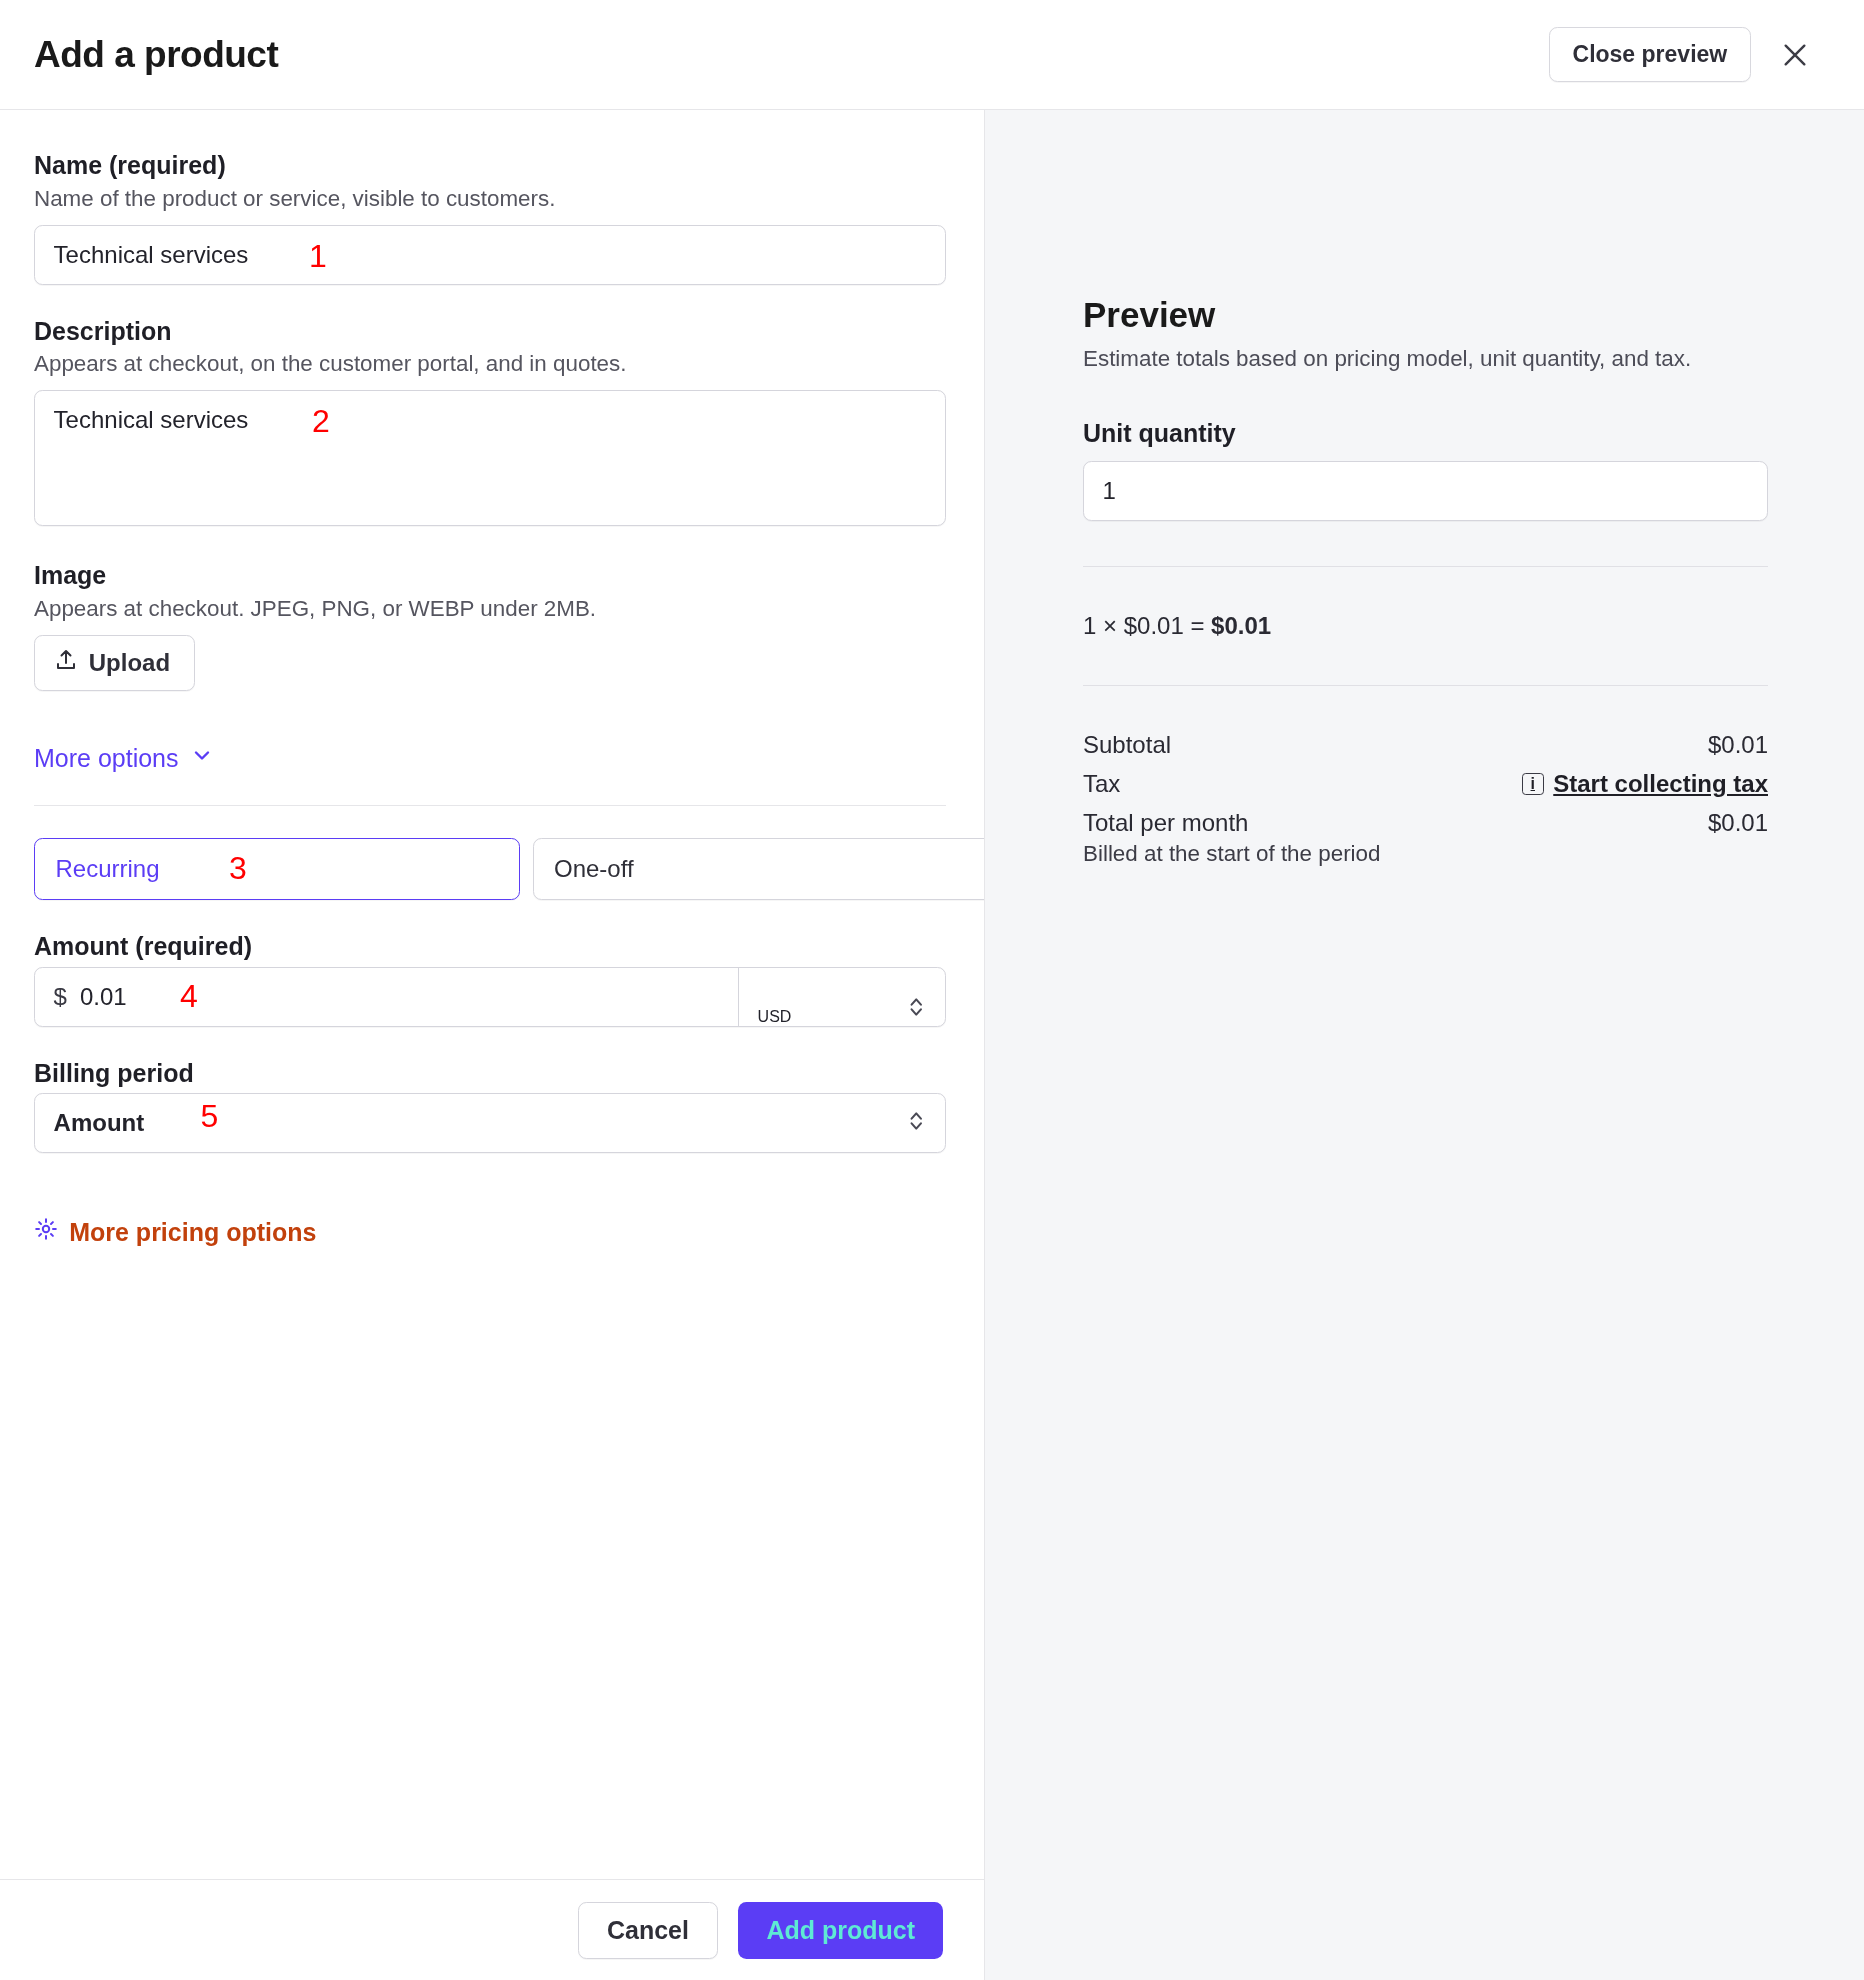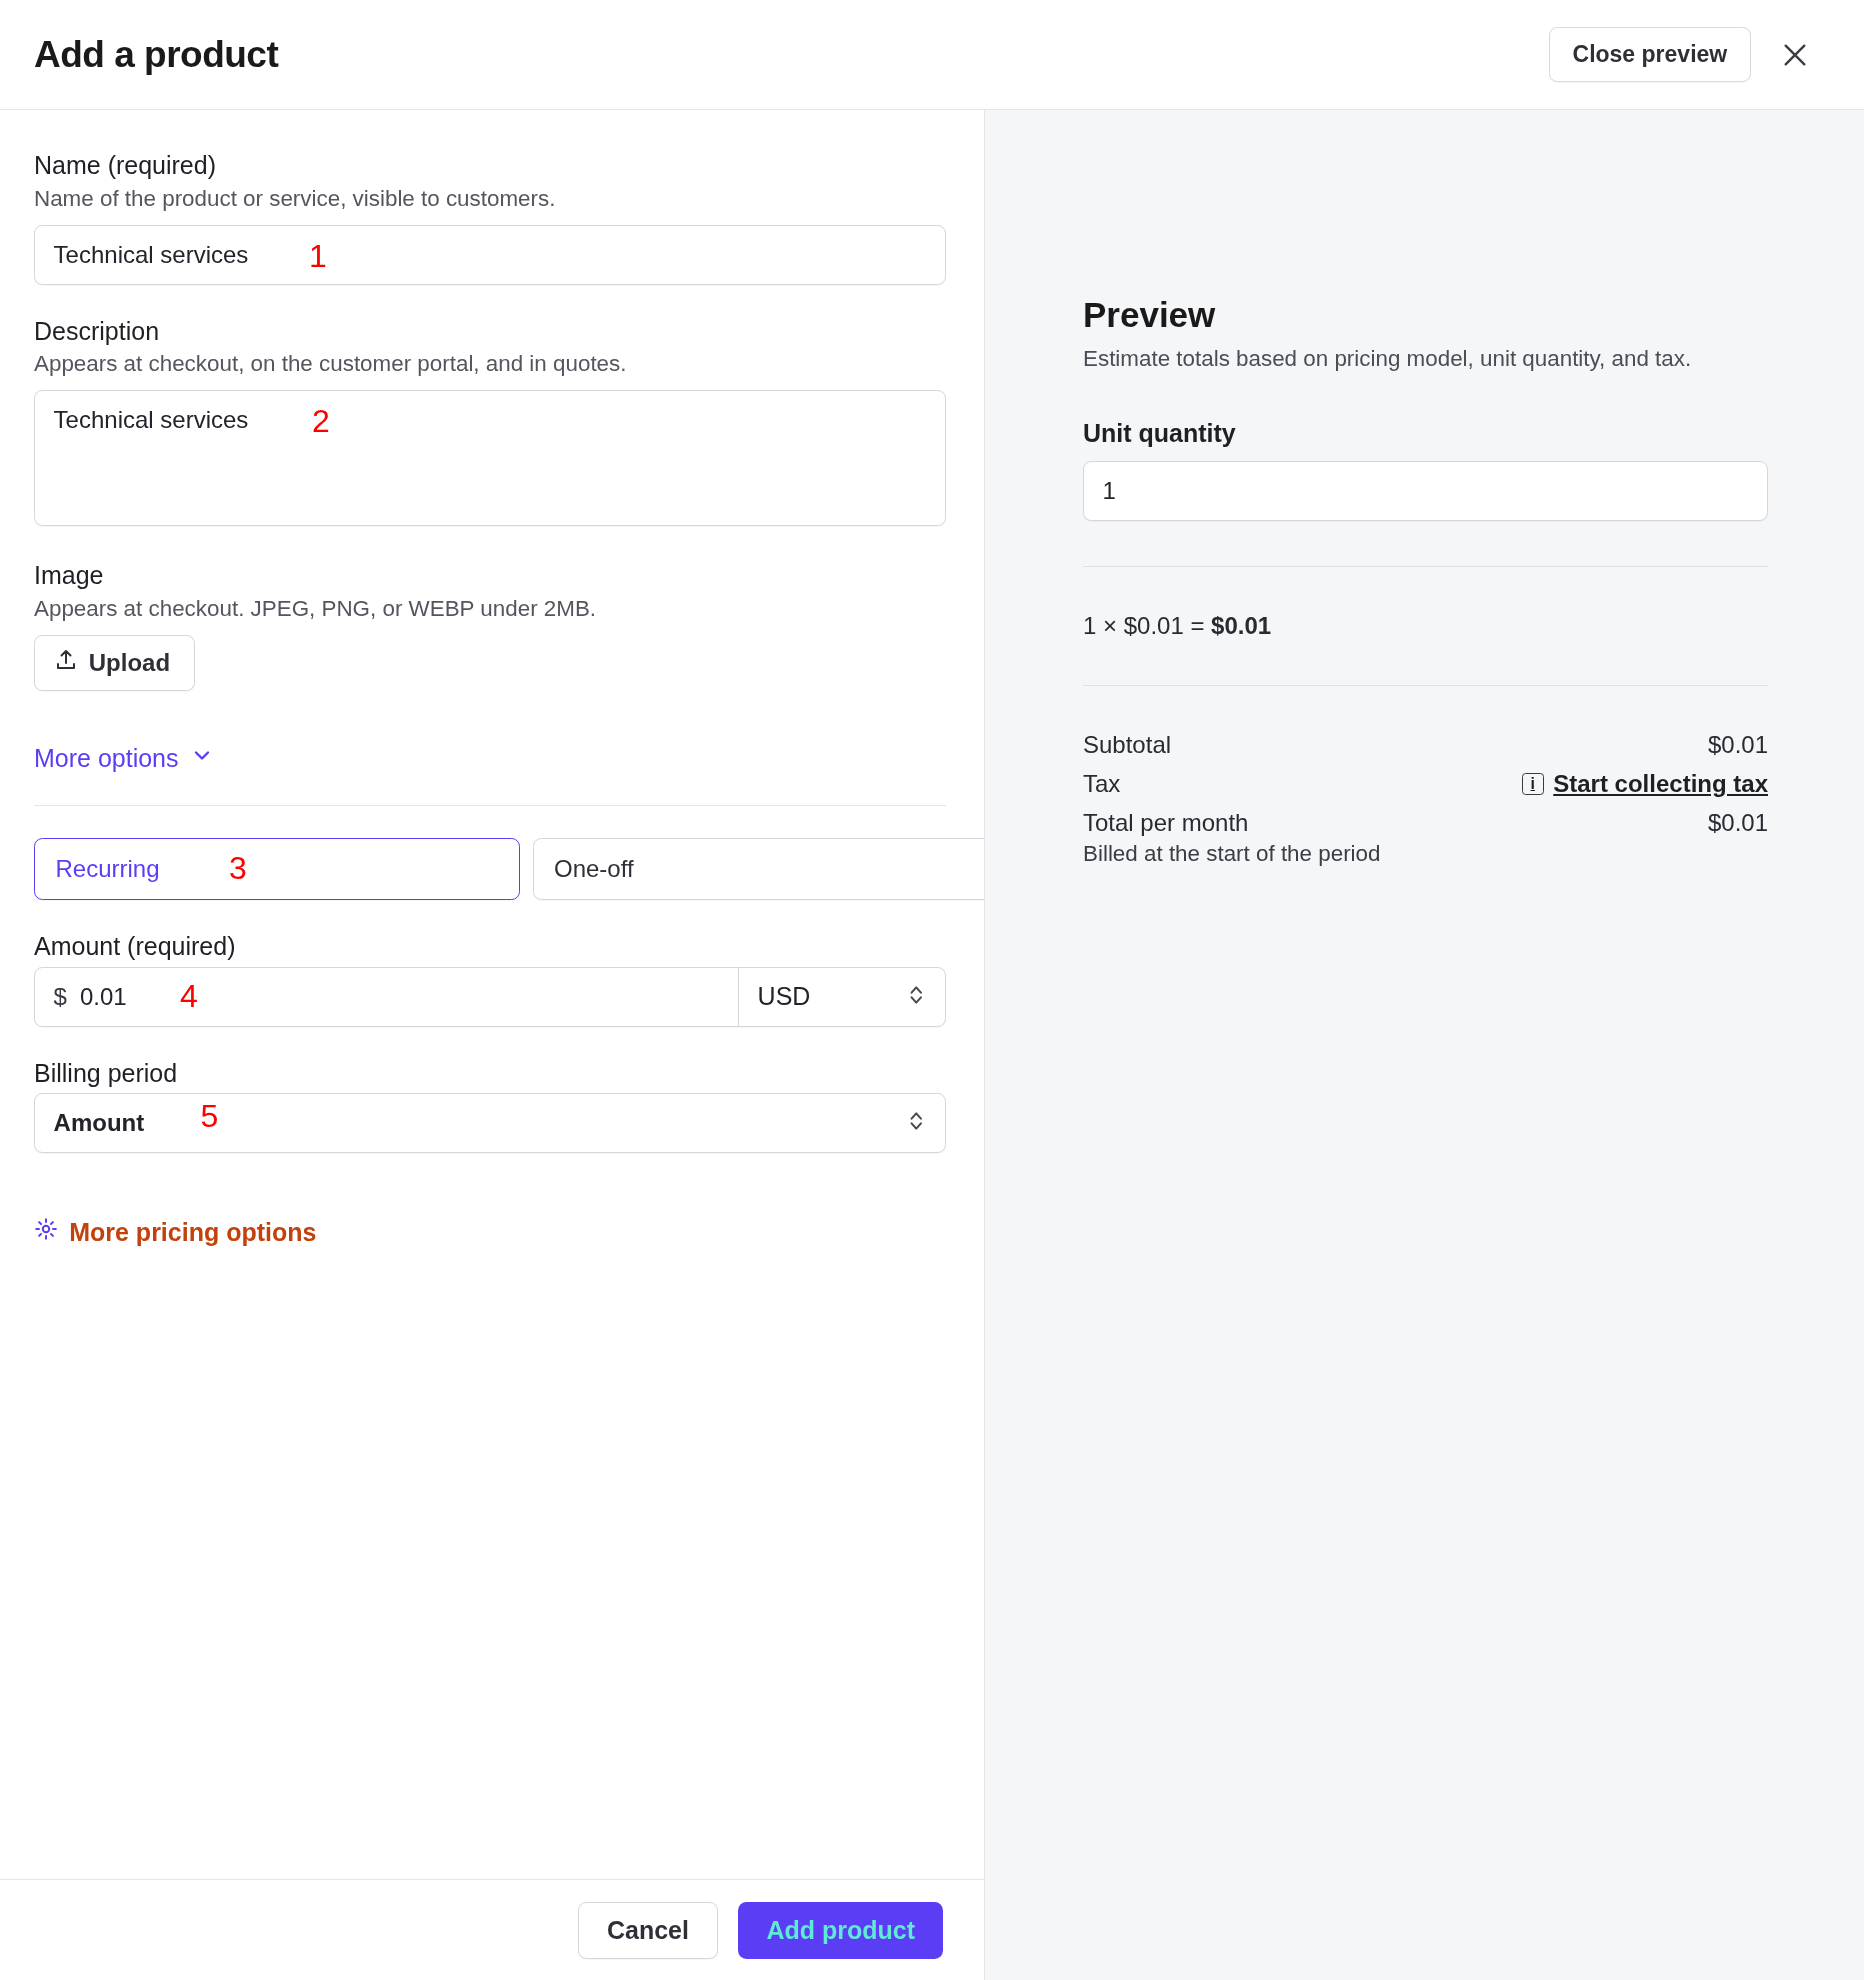--- a/index.html
+++ b/index.html
@@ -81,21 +81,21 @@
   }
   .right {
     flex: 1 1 auto;
     background: #f5f6f8;
     padding: 185px 0 0 0;
   }
 
   
   .field-label {
     font-size: 25px;
-    font-weight: normal;
+    font-weight: bold;
     color: #1f1f26;
     margin: 0 0 5.6px 0;
   }
   .field-help {
     font-size: 22.4px;
     color: #55555f;
     margin: 0 0 13px 0;
   }
   .text-input {
     width: 912px;
@@ -215,24 +215,24 @@
     padding: 0 18.6px;
     font-size: 24px;
     color: #23232b;
     position: relative;
   }
   .currency-symbol { color: #3a3a44; font-weight: normal; }
   .currency-select {
     width: 207px;
     border-left: 0.9px solid #d5d5dc;
     display: flex;
-    align-items: center;
+    align-items: flex-end;
     justify-content: space-between;
     padding: 0 18.6px;
-    font-size: 25px;
+    font-size: 16px;
     color: #23232b;
     cursor: pointer;
     margin-left: 44px;
   }
   .chev-updown { color: #4a4a55; font-size: 22.4px; line-height: 1; }
 
   .select-box {
     width: 912px;
     height: 60px;
     border: 0.9px solid #d5d5dc;

